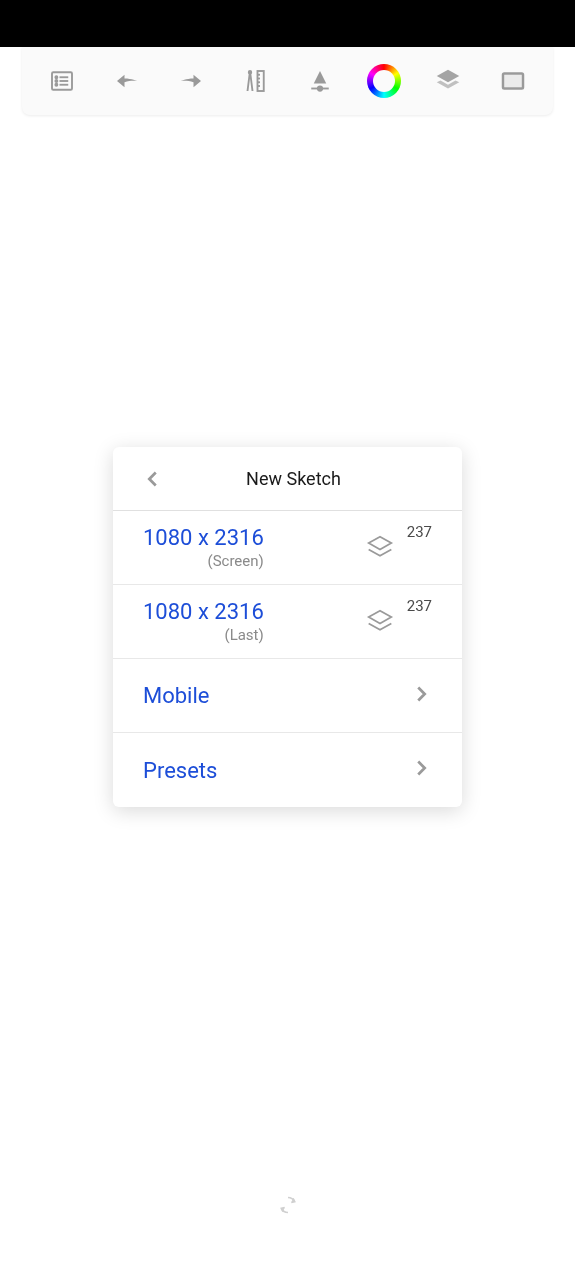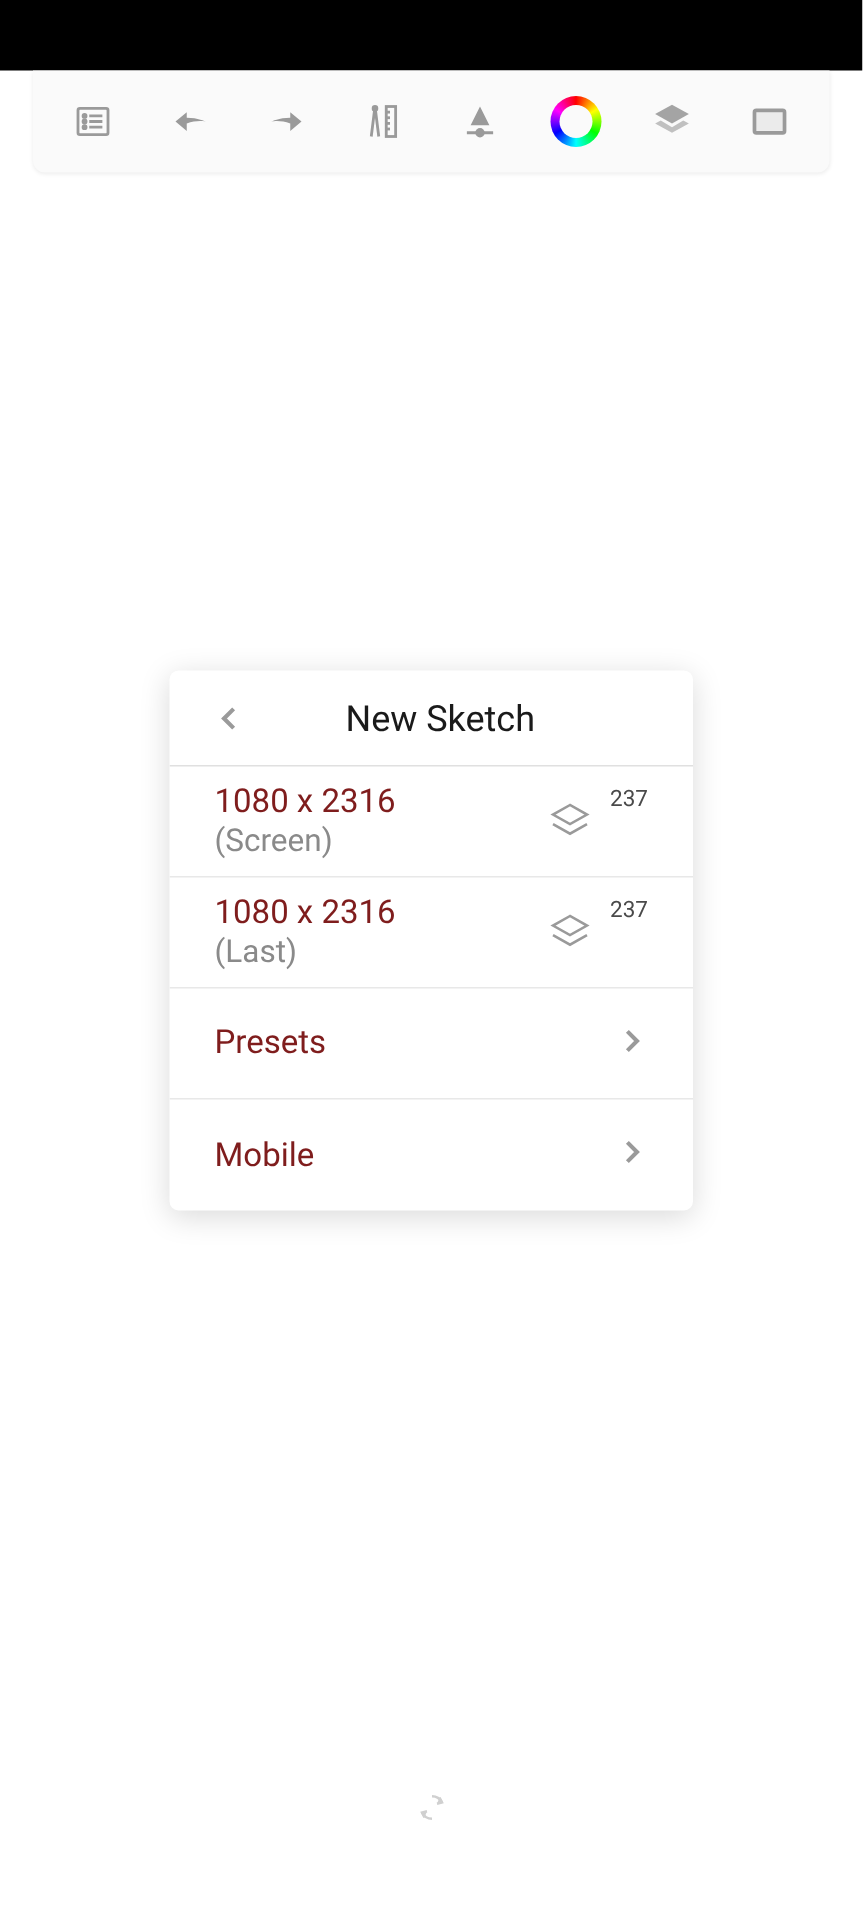--- a/index.html
+++ b/index.html
@@ -82,21 +82,21 @@
       height: 24px;
       display: flex;
       align-items: center;
       justify-content: center;
       color: #9a9a9a;
       cursor: pointer;
     }
     .dialog-title {
       width: 100%;
       text-align: center;
-      font-size: 24px;
+      font-size: 18px;
       color: #1a1a1a;
       font-weight: 400;
       margin-left: 12px;
     }
     .dialog-list {
       display: flex;
       flex-direction: column;
     }
     .list-item {
       min-height: 74px;
@@ -110,25 +110,26 @@
     .list-item:last-child {
       border-bottom: none;
     }
     .item-text {
       display: flex;
       flex-direction: column;
       gap: 2px;
     }
     .item-primary {
       font-size: 22px;
-      color: #7f1d1d;
+      color: #1d4ed8;
     }
     .item-secondary {
-      font-size: 21px;
+      font-size: 15px;
       color: #8a8a8a;
+      text-align: right;
     }
     .item-trailing {
       display: flex;
       align-items: flex-start;
       gap: 2px;
       color: #9a9a9a;
     }
     .layers-badge {
       display: flex;
       align-items: flex-start;
@@ -249,30 +250,30 @@
         <svg width="34" height="34" viewBox="0 0 24 24" fill="none" stroke="currentColor" stroke-width="1.2">
           <path d="M12 4 L4 8.5 L12 13 L20 8.5 Z"></path>
           <path d="M4 13 L12 17.5 L20 13"></path>
         </svg>
         <span class="badge-count">237</span>
       </div>
     </div>
 
 
     <div class="list-item">
-      <div class="item-primary">Presets</div>
+      <div class="item-primary">Mobile</div>
       <div class="chevron-right">
         <svg viewBox="0 0 24 24" width="22" height="22" fill="none" stroke="currentColor" stroke-width="3">
           <polyline points="9 5 16 12 9 19"></polyline>
         </svg>
       </div>
     </div>
 
     <div class="list-item">
-      <div class="item-primary">Mobile</div>
+      <div class="item-primary">Presets</div>
       <div class="chevron-right">
         <svg viewBox="0 0 24 24" width="22" height="22" fill="none" stroke="currentColor" stroke-width="3">
           <polyline points="9 5 16 12 9 19"></polyline>
         </svg>
       </div>
     </div>
 
   </div>
 </div>
 

